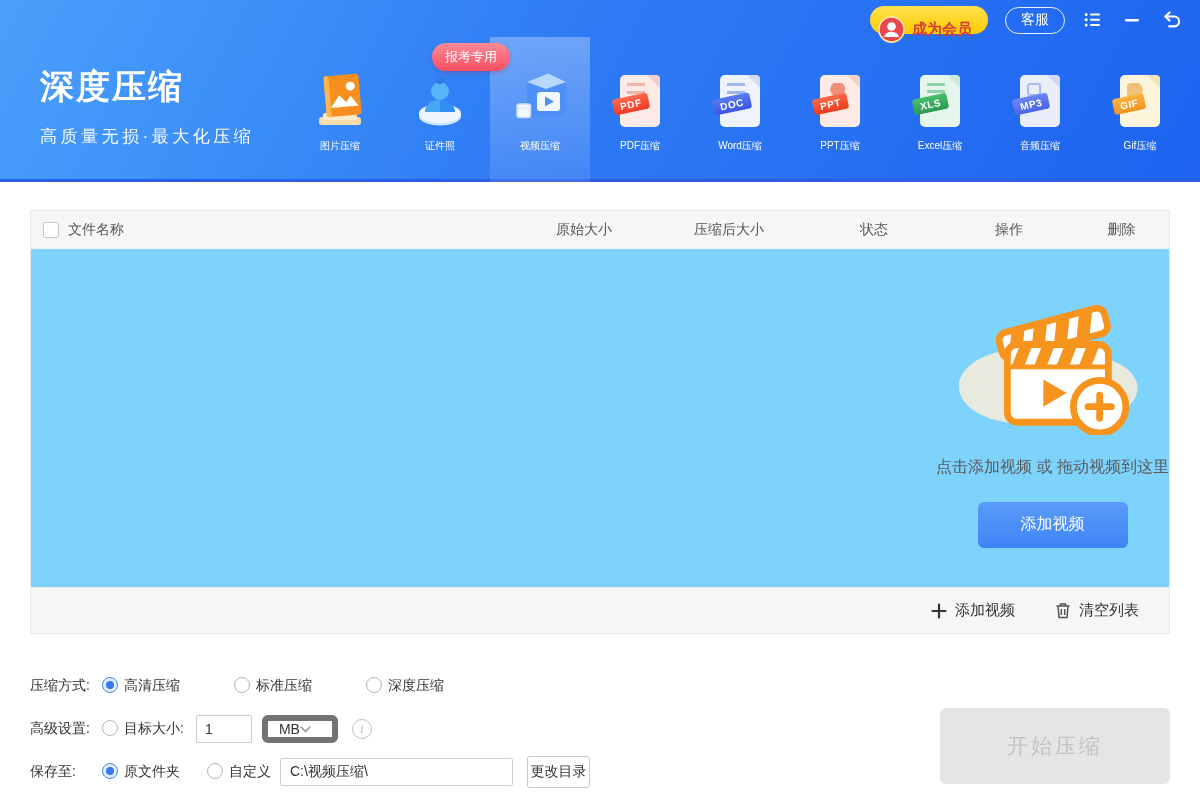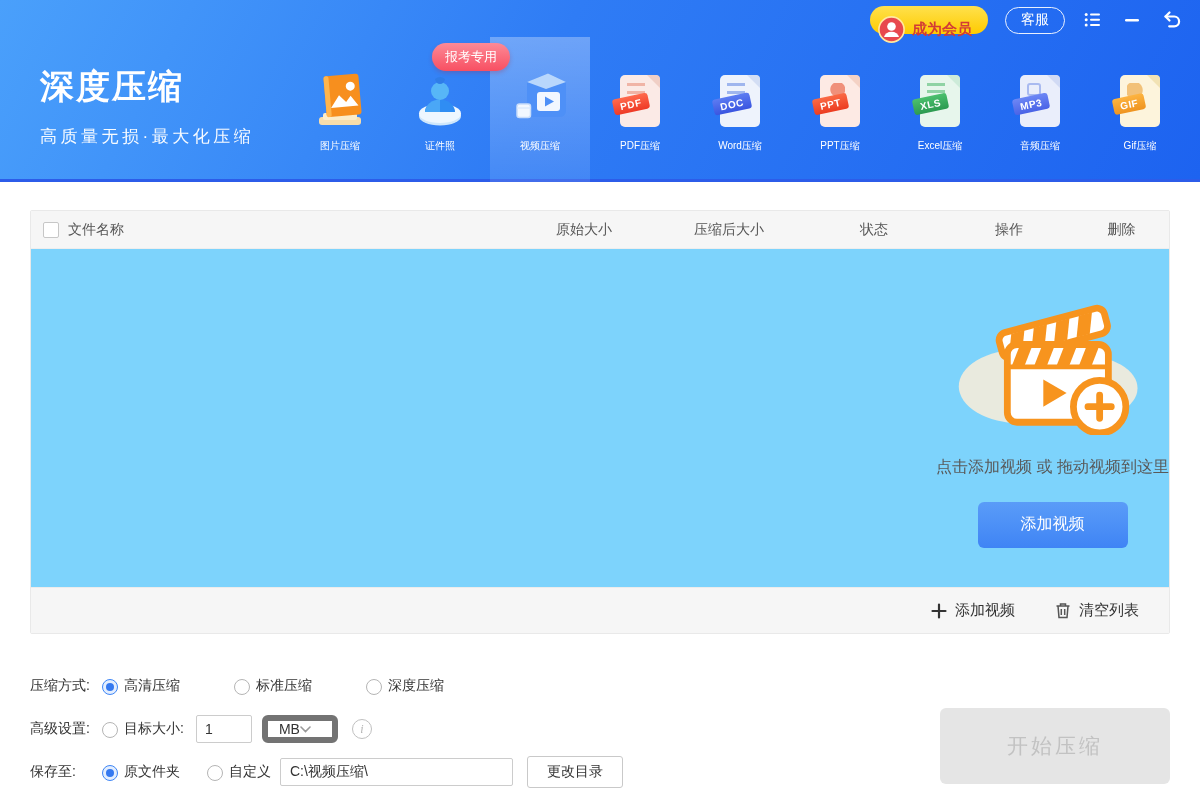--- a/index.html
+++ b/index.html
@@ -76,37 +76,37 @@
     font-family:inherit; }
 
   .tfoot { height:46px; background:#f6f6f6; border-top:1px solid #ececec;
     display:flex; align-items:center; justify-content:flex-end; gap:40px; padding-right:30px; }
   .foot-item { display:flex; align-items:center; gap:8px; font-size:15px; color:#333; cursor:pointer; }
 
   
   .settings { position:relative; padding:21px 30px 0; height:176px; }
   .srow { display:flex; align-items:center; height:30px; margin-bottom:13px; font-size:14px; color:#333; }
   .srow .rlabel { width:72px; }
-  .rgroup { display:flex; align-items:flex-end; cursor:pointer; }
+  .rgroup { display:flex; align-items:flex-start; cursor:pointer; }
   .rgroup.gap-lg { margin-right:54px; } .rgroup.gap-sm { margin-right:27px; }
   .radio { width:16px; height:16px; border-radius:50%; border:1px solid #b5b5b5; background:#fff;
     margin-right:6px; position:relative; }
   .radio.checked { border-color:#3f86f6; background:#e3eefe; }
   .radio.checked::after { content:''; position:absolute; inset:3px; border-radius:50%; background:#3579f0; }
   .tinput { width:56px; height:28px; border:1px solid #ccc; border-radius:2px; padding:0 8px;
     font-size:14px; color:#333; margin-left:12px; font-family:inherit; }
   .select { width:76px; height:28px; border:6px solid #737373; border-radius:6px; margin-left:10px;
     display:flex; align-items:center; padding:0 9px 0 11px;
     font-size:14px; color:#333; cursor:pointer; }
   .info { width:20px; height:20px; margin-left:14px; border:1px solid #c0c0c0; border-radius:50%;
     color:#b5b5b5; font-size:12px; display:flex; align-items:center; justify-content:center;
     font-style:italic; font-family:"Liberation Serif",serif; cursor:pointer; }
   .pinput { width:233px; height:28px; border:1px solid #ccc; border-radius:2px; padding:0 9px;
     font-size:14px; color:#333; margin-left:9px; font-family:inherit; }
-  .dir-btn { margin-left:14px; width:96px; height:32px; background:#fff; border:1px solid #c9c9c9;
+  .dir-btn { margin-left:14px; width:63px; height:32px; background:#fff; border:1px solid #c9c9c9;
     border-radius:3px; font-size:14px; color:#333; cursor:pointer; font-family:inherit; }
   .start-btn { position:absolute; right:30px; top:58px; width:230px; height:76px; border:none;
     border-radius:6px; background:#e5e5e5; color:#c2c2c2; font-size:21px; letter-spacing:3px;
     font-family:inherit; cursor:default; }
 </style>
 </head>
 <body>
 
 <div class="header">
   <div class="topbar">

